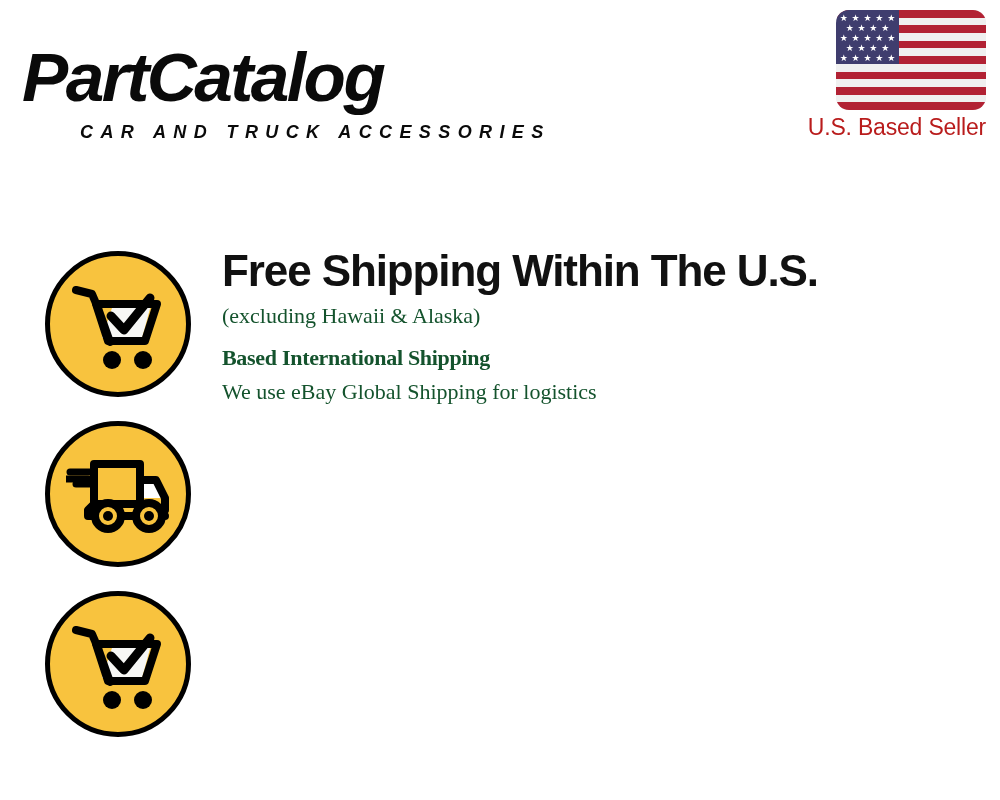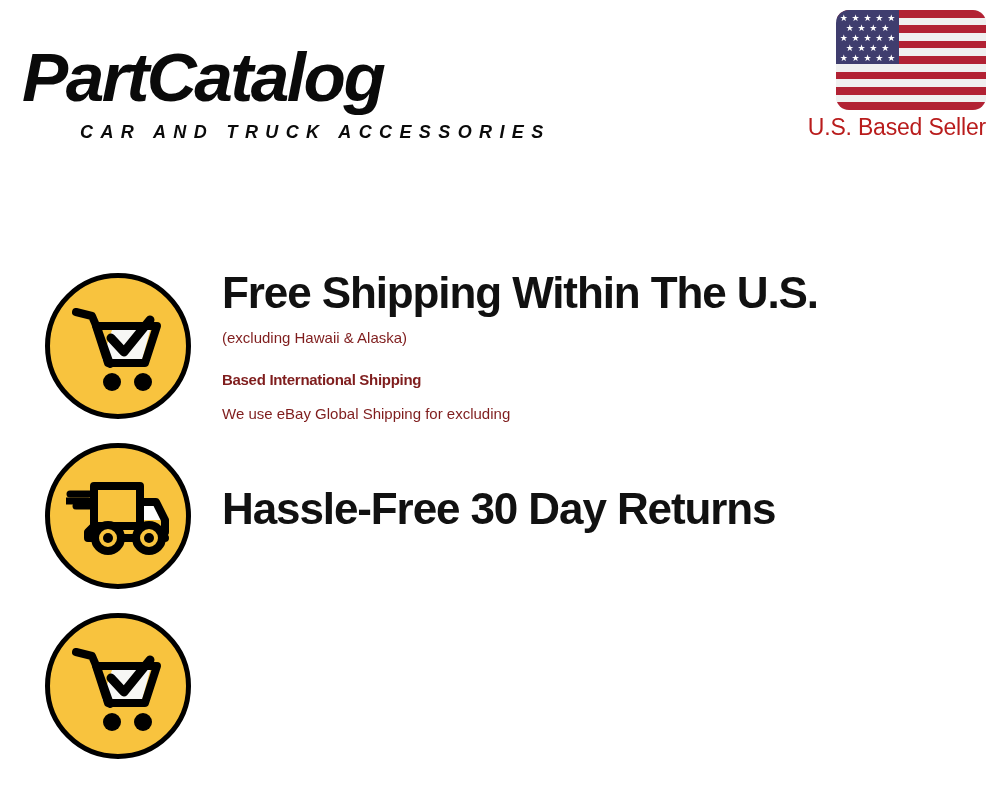--- a/index.html
+++ b/index.html
@@ -122,21 +122,20 @@
     position: absolute;
     left: 0;
     top: 238px;
     width: 1000px;
   }
   .benefit-row {
     position: absolute;
     left: 0;
     width: 1000px;
     height: 160px;
-    margin-top: 22px;
   }
   .benefit-row.r0 { top: 0px; }
   .benefit-row.r1 { top: 170px; }
   .benefit-row.r2 { top: 340px; }
 
   .badge {
     position: absolute;
     left: 45px;
     top: 13px;
     width: 146px;
@@ -162,24 +161,24 @@
   .benefit-title {
     font-family: "Liberation Sans", sans-serif;
     font-weight: bold;
     font-size: 44px;
     line-height: 52px;
     letter-spacing: -1.1px;
     color: #111111;
     white-space: nowrap;
   }
   .benefit-sub {
-    font-family: Liberation Sans, sans-serif;
-    font-size: 15px;
+    font-family: Liberation Serif, serif;
+    font-size: 22px;
     line-height: 34px;
-    color: #7f1d1d;
+    color: #14532d;
     white-space: nowrap;
   }
   .benefit-sub.strong {
     font-weight: bold;
     letter-spacing: -0.3px;
   }
 
   
   .benefit-row.r1 .benefit-text,
   .benefit-row.r2 .benefit-text {
@@ -271,43 +270,40 @@
         <path d="M43 38 L56 52 L82 20" stroke="#000" stroke-width="9" stroke-linecap="round" stroke-linejoin="round" fill="none"></path>
         <circle cx="44" cy="82" r="9" fill="#000"></circle>
         <circle cx="75" cy="82" r="9" fill="#000"></circle>
       </svg>
     </div>
     <div class="benefit-text">
       <div class="benefit-title">Free Shipping Within The U.S.</div>
       <div class="benefit-sub">(excluding Hawaii &amp; Alaska)</div>
       <div class="spacer-sm"></div>
       <div class="benefit-sub strong">Based International Shipping</div>
-      <div class="benefit-sub">We use eBay Global Shipping for excluding</div>
+      <div class="benefit-sub">We use eBay Global Shipping for logistics</div>
     </div>
   </div>
 
   <div class="benefit-row r1">
     <div class="badge">
       <svg width="104" height="80" viewBox="0 0 104 80" fill="none">
         <path d="M78 27 L92 27 L98 44 L78 44 Z" fill="#FFFFFF"></path>
         <path d="M28 10 L74 10 L74 50 L28 50 Z" stroke="#000" stroke-width="8" stroke-linejoin="round" fill="none"></path>
         <path d="M74 26 L90 26 L99 44 L99 56 L74 56 Z" stroke="#000" stroke-width="8" stroke-linejoin="round" fill="none"></path>
         <path d="M28 50 L22 56 L22 62 L99 62" stroke="#000" stroke-width="8" stroke-linejoin="round" stroke-linecap="round" fill="none"></path>
         <path d="M4 18 L28 18" stroke="#000" stroke-width="7" stroke-linecap="round"></path>
         <path d="M10 30 L28 30" stroke="#000" stroke-width="7" stroke-linecap="round"></path>
         <path d="M0 25 L22 25" stroke="#000" stroke-width="7" stroke-linecap="round"></path>
         <circle cx="42" cy="62" r="13" stroke="#000" stroke-width="8" fill="#F8C33E"></circle>
         <circle cx="42" cy="62" r="5" fill="#000"></circle>
         <circle cx="83" cy="62" r="13" stroke="#000" stroke-width="8" fill="#F8C33E"></circle>
         <circle cx="83" cy="62" r="5" fill="#000"></circle>
       </svg>
     </div>
-    <div class="benefit-text">
-      <div class="benefit-title">Hassle-Free 30 Day Returns</div>
-    </div>
   </div>
 
   <div class="benefit-row r2">
     <div class="badge">
       <svg width="100" height="92" viewBox="0 0 100 92" fill="none">
         <path d="M45 27 L83 27 L74 60 L34 60 Z" fill="#F7F7F5"></path>
         <path d="M8 12 L24 16 L30 30" stroke="#000" stroke-width="8" stroke-linecap="round" stroke-linejoin="round" fill="none"></path>
         <path d="M28 26 L89 26 L77 63 L40 63 Z" stroke="#000" stroke-width="8" stroke-linecap="round" stroke-linejoin="round" fill="none"></path>
         <path d="M30 30 L42 64" stroke="#000" stroke-width="8" stroke-linecap="round" fill="none"></path>
         <path d="M43 38 L56 52 L82 20" stroke="#000" stroke-width="9" stroke-linecap="round" stroke-linejoin="round" fill="none"></path>

